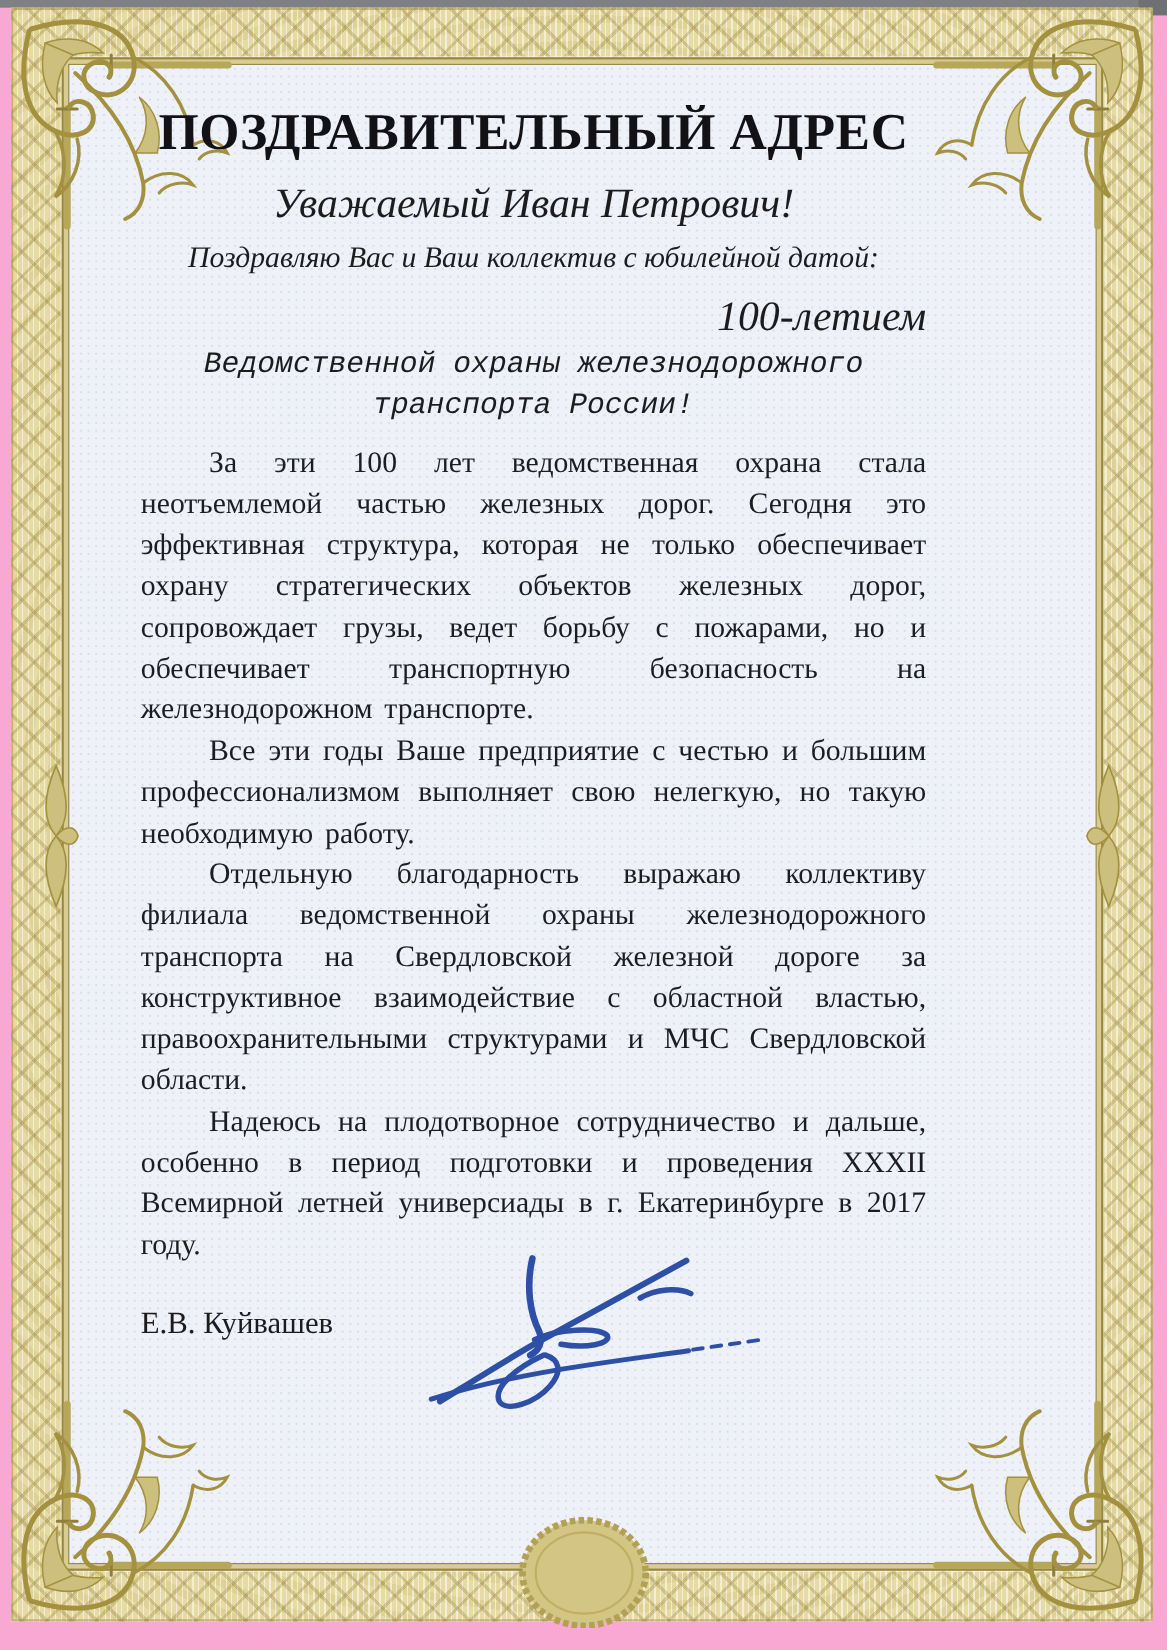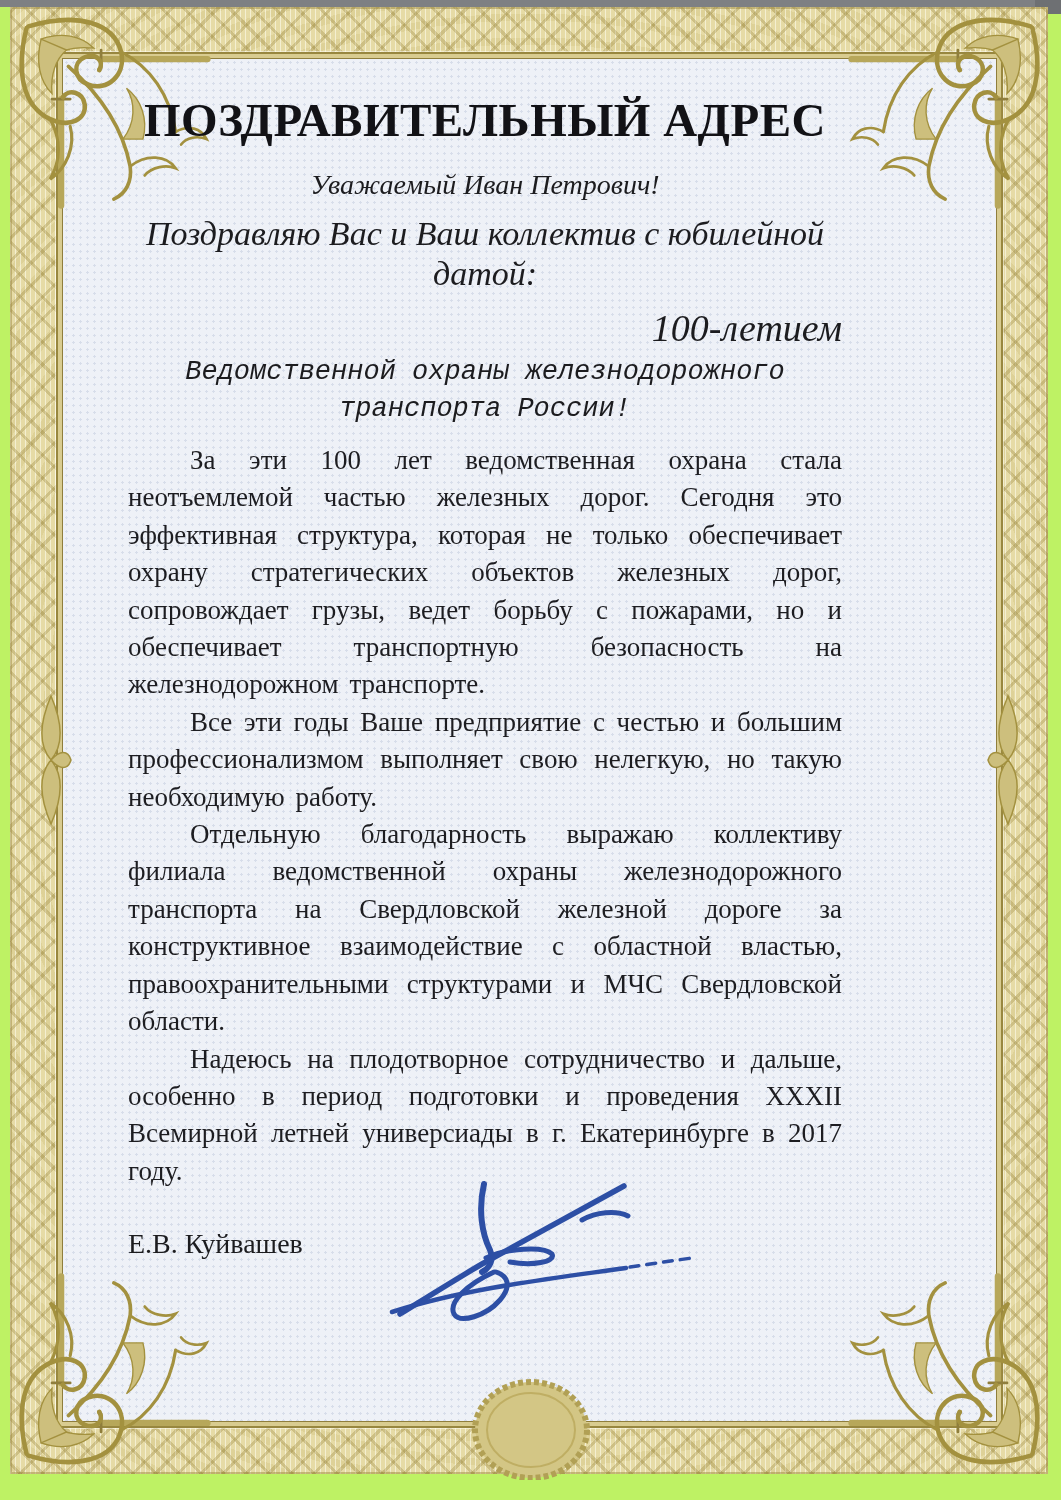--- a/index.html
+++ b/index.html
@@ -1,18 +1,18 @@
 <!DOCTYPE html>
 <html><head>
 <meta charset="utf-8">
 <style>
   html,body { margin:0; padding:0; background:#ffffff; }
   .page {
     position:relative; width:1061px; height:1500px;
-    background:#bef264; overflow:hidden;
+    background:#f9a8d4; overflow:hidden;
     font-family:"Liberation Serif","DejaVu Serif",serif;
   }
   
   .scan-strip { position:absolute; top:0; left:0; right:0; height:7px; background:#7e8083; }
   .scan-corner { position:absolute; top:0; right:0; width:26px; height:14px; background:#6e7073; }
 
   
   .band {
     position:absolute; left:10px; top:7px; right:13px; bottom:26px;
     background-color:#e6dba6;
@@ -46,22 +46,22 @@
 
   .medallion { position:absolute; left:50%; transform:translateX(-50%); bottom:20px;
                width:122px; height:104px; pointer-events:none; }
 
   
   .content { position:absolute; left:128px; top:92px; width:714px; color:#1c1c1f; }
   .title {
     font-weight:700; font-size:47px; line-height:56px; text-align:center;
     letter-spacing:.5px; margin:0 0 14px 0; color:#121216;
   }
-  .salutation { font-style:italic; font-size:28px; line-height:46px; text-align:center; margin:0 0 6px 0; }
-  .intro      { font-style:italic; font-size:34px; line-height:40px; text-align:center; margin:0 0 8px 0; }
+  .salutation { font-style:italic; font-size:38px; line-height:46px; text-align:center; margin:0 0 6px 0; }
+  .intro      { font-style:italic; font-size:27px; line-height:40px; text-align:center; margin:0 0 8px 0; }
   .anniversary{ font-style:italic; font-size:38px; line-height:52px; text-align:right; margin:0 0 0 0; }
   .orgline    { font-style:italic; font-size:27px; line-height:37px; text-align:center; margin:0;font-family:Liberation Mono, monospace; }
   .body { margin-top:14px; }
   .body p {
     font-size:27px; line-height:37.4px;
     text-align:justify; text-indent:62px; word-spacing:4px;
     margin:0; color:#1d1d21;
   }
   .sig-row { position:relative; margin-top:34px; display:flex; justify-content:space-between; align-items:flex-end; }
   .sig-left div { font-style:italic; font-size:27px; line-height:42px; }

